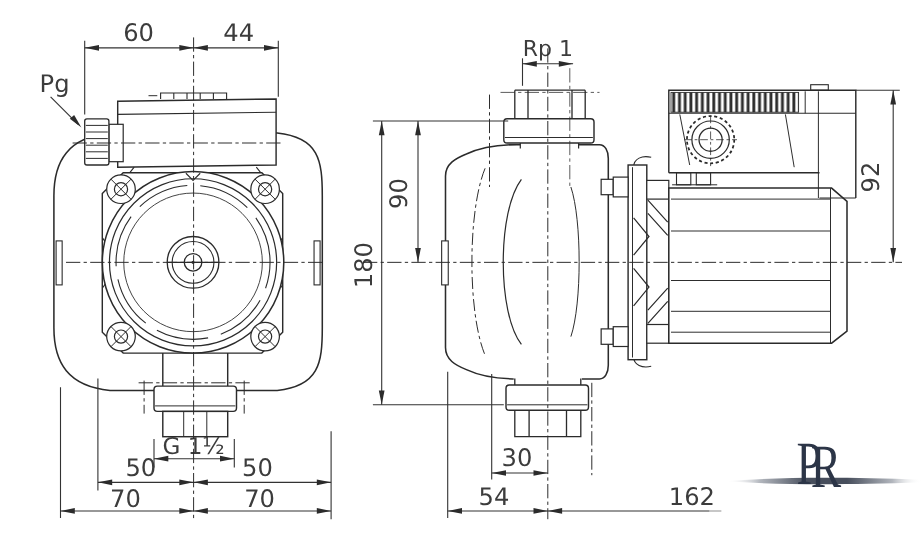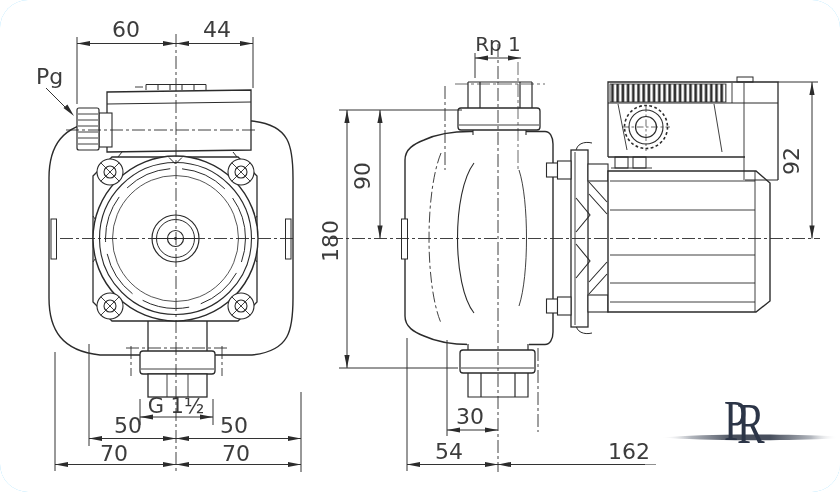--- a/index.html
+++ b/index.html
@@ -1,17 +1,17 @@
 <!DOCTYPE html>
 <html><head>
 <meta charset="utf-8">
 <style>
   html,body{margin:0;padding:0;background:#ffffff;}
   #stage{position:relative;width:840px;height:492px;background:#7dd3fc;overflow:hidden;
-         font-family:"DejaVu Sans", sans-serif;border-radius:28px;}
+         font-family:"DejaVu Sans", sans-serif;}
   svg text{font-family:"DejaVu Sans", sans-serif;fill:#3c3c3c;}
   svg .logo-letter{font-family:"Liberation Serif", serif;fill:#2c3547;}
 </style>
 </head>
 <body>
 
 <div id="stage">
 <svg width="840" height="492" viewBox="0 0 840 492">
   <defs>
     <pattern id="ribs" x="610" y="84" width="5.2" height="18" patternUnits="userSpaceOnUse">

